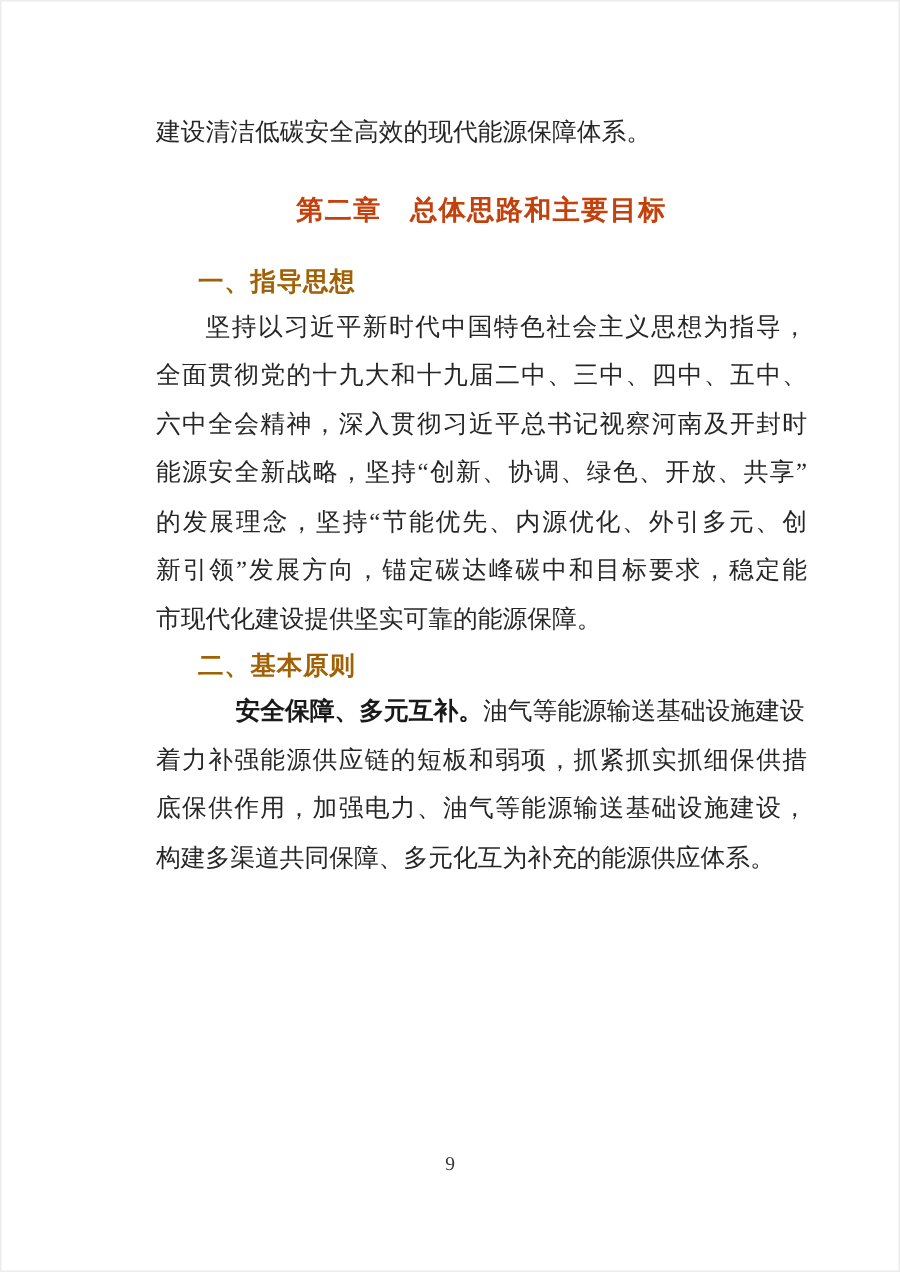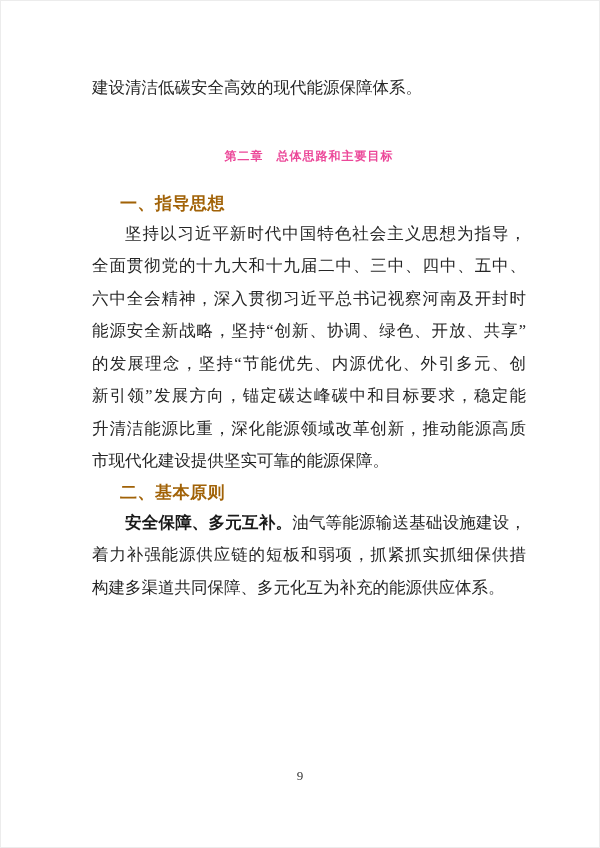--- a/index.html
+++ b/index.html
@@ -7,59 +7,59 @@
     position: relative;
     width: 600px;
     height: 848px;
     background: #ffffff;
     box-shadow: inset 0 0 0 1px #ececec;
     overflow: hidden;
     font-family: "Liberation Serif", "DejaVu Serif", serif;
   }
   .content {
     position: absolute;
-    left: 92px;
+    left: 104px;
     top: 72px;
     width: 434px;
   }
   .bodyline {
     font-family: "Liberation Serif", "DejaVu Serif", serif;
     font-size: 16.5px;
     height: 32.5px;
     line-height: 32.5px;
     color: #262626;
     text-align: justify;
     text-align-last: justify;
     overflow: hidden;
     white-space: nowrap;
   }
   .bodyline.lastline { text-align-last: left; }
   .bodyline.indent { text-indent: 33px; }
   .chapter-title {
-    margin-top: 36px;
+    margin-top: 20px;
     height: 30px;
     line-height: 30px;
     text-align: center;
     font-family: "Liberation Sans", "DejaVu Sans", sans-serif;
     font-weight: 700;
-    font-size: 12px;
+    font-size: 18px;
     letter-spacing: 1px;
-    color: #ec4899;
+    color: #c2410c;
   }
   .section-heading {
     height: 29px;
     line-height: 29px;
     font-weight: 700;
     font-size: 17px;
     color: #a16207;
     text-indent: 28px;
     letter-spacing: 0.5px;
   }
   .section-heading.first-sec { margin-top: 18px; }
-  .lead-bold { font-weight: 700; color: #1a1a1a; }
+  .lead-bold { font-weight: 700; color: #1a1a1a; margin-left: 20px; }
   .page-number {
     position: absolute;
     left: 0;
     right: 0;
     top: 768px;
     text-align: center;
     font-size: 13px;
     color: #333333;
     font-family: "Liberation Serif", "DejaVu Serif", serif;
   }
@@ -75,26 +75,26 @@
     <div class="chapter-title">第二章　总体思路和主要目标</div>
 
     <div class="section-heading first-sec">一、指导思想</div>
 
     <div class="bodyline indent">坚持以习近平新时代中国特色社会主义思想为指导，</div>
     <div class="bodyline">全面贯彻党的十九大和十九届二中、三中、四中、五中、</div>
     <div class="bodyline">六中全会精神，深入贯彻习近平总书记视察河南及开封时</div>
     <div class="bodyline">能源安全新战略，坚持“创新、协调、绿色、开放、共享”</div>
     <div class="bodyline">的发展理念，坚持“节能优先、内源优化、外引多元、创</div>
     <div class="bodyline">新引领”发展方向，锚定碳达峰碳中和目标要求，稳定能</div>
-    <div class="bodyline">升清洁能源比重，深化能源领域改革创新，推动能源高质</div>
     <div class="bodyline lastline">市现代化建设提供坚实可靠的能源保障。</div>
 
     <div class="section-heading">二、基本原则</div>
 
     <div class="bodyline indent"><span class="lead-bold">安全保障、多元互补。</span><span>油气等能源输送基础设施建设，</span></div>
 
     <div class="bodyline">着力补强能源供应链的短板和弱项，抓紧抓实抓细保供措</div>
+    <div class="bodyline">底保供作用，加强电力、油气等能源输送基础设施建设，</div>
     <div class="bodyline lastline">构建多渠道共同保障、多元化互为补充的能源供应体系。</div>
 
   </div>
 
   <div class="page-number">9</div>
 </div>
 
 </body></html>

